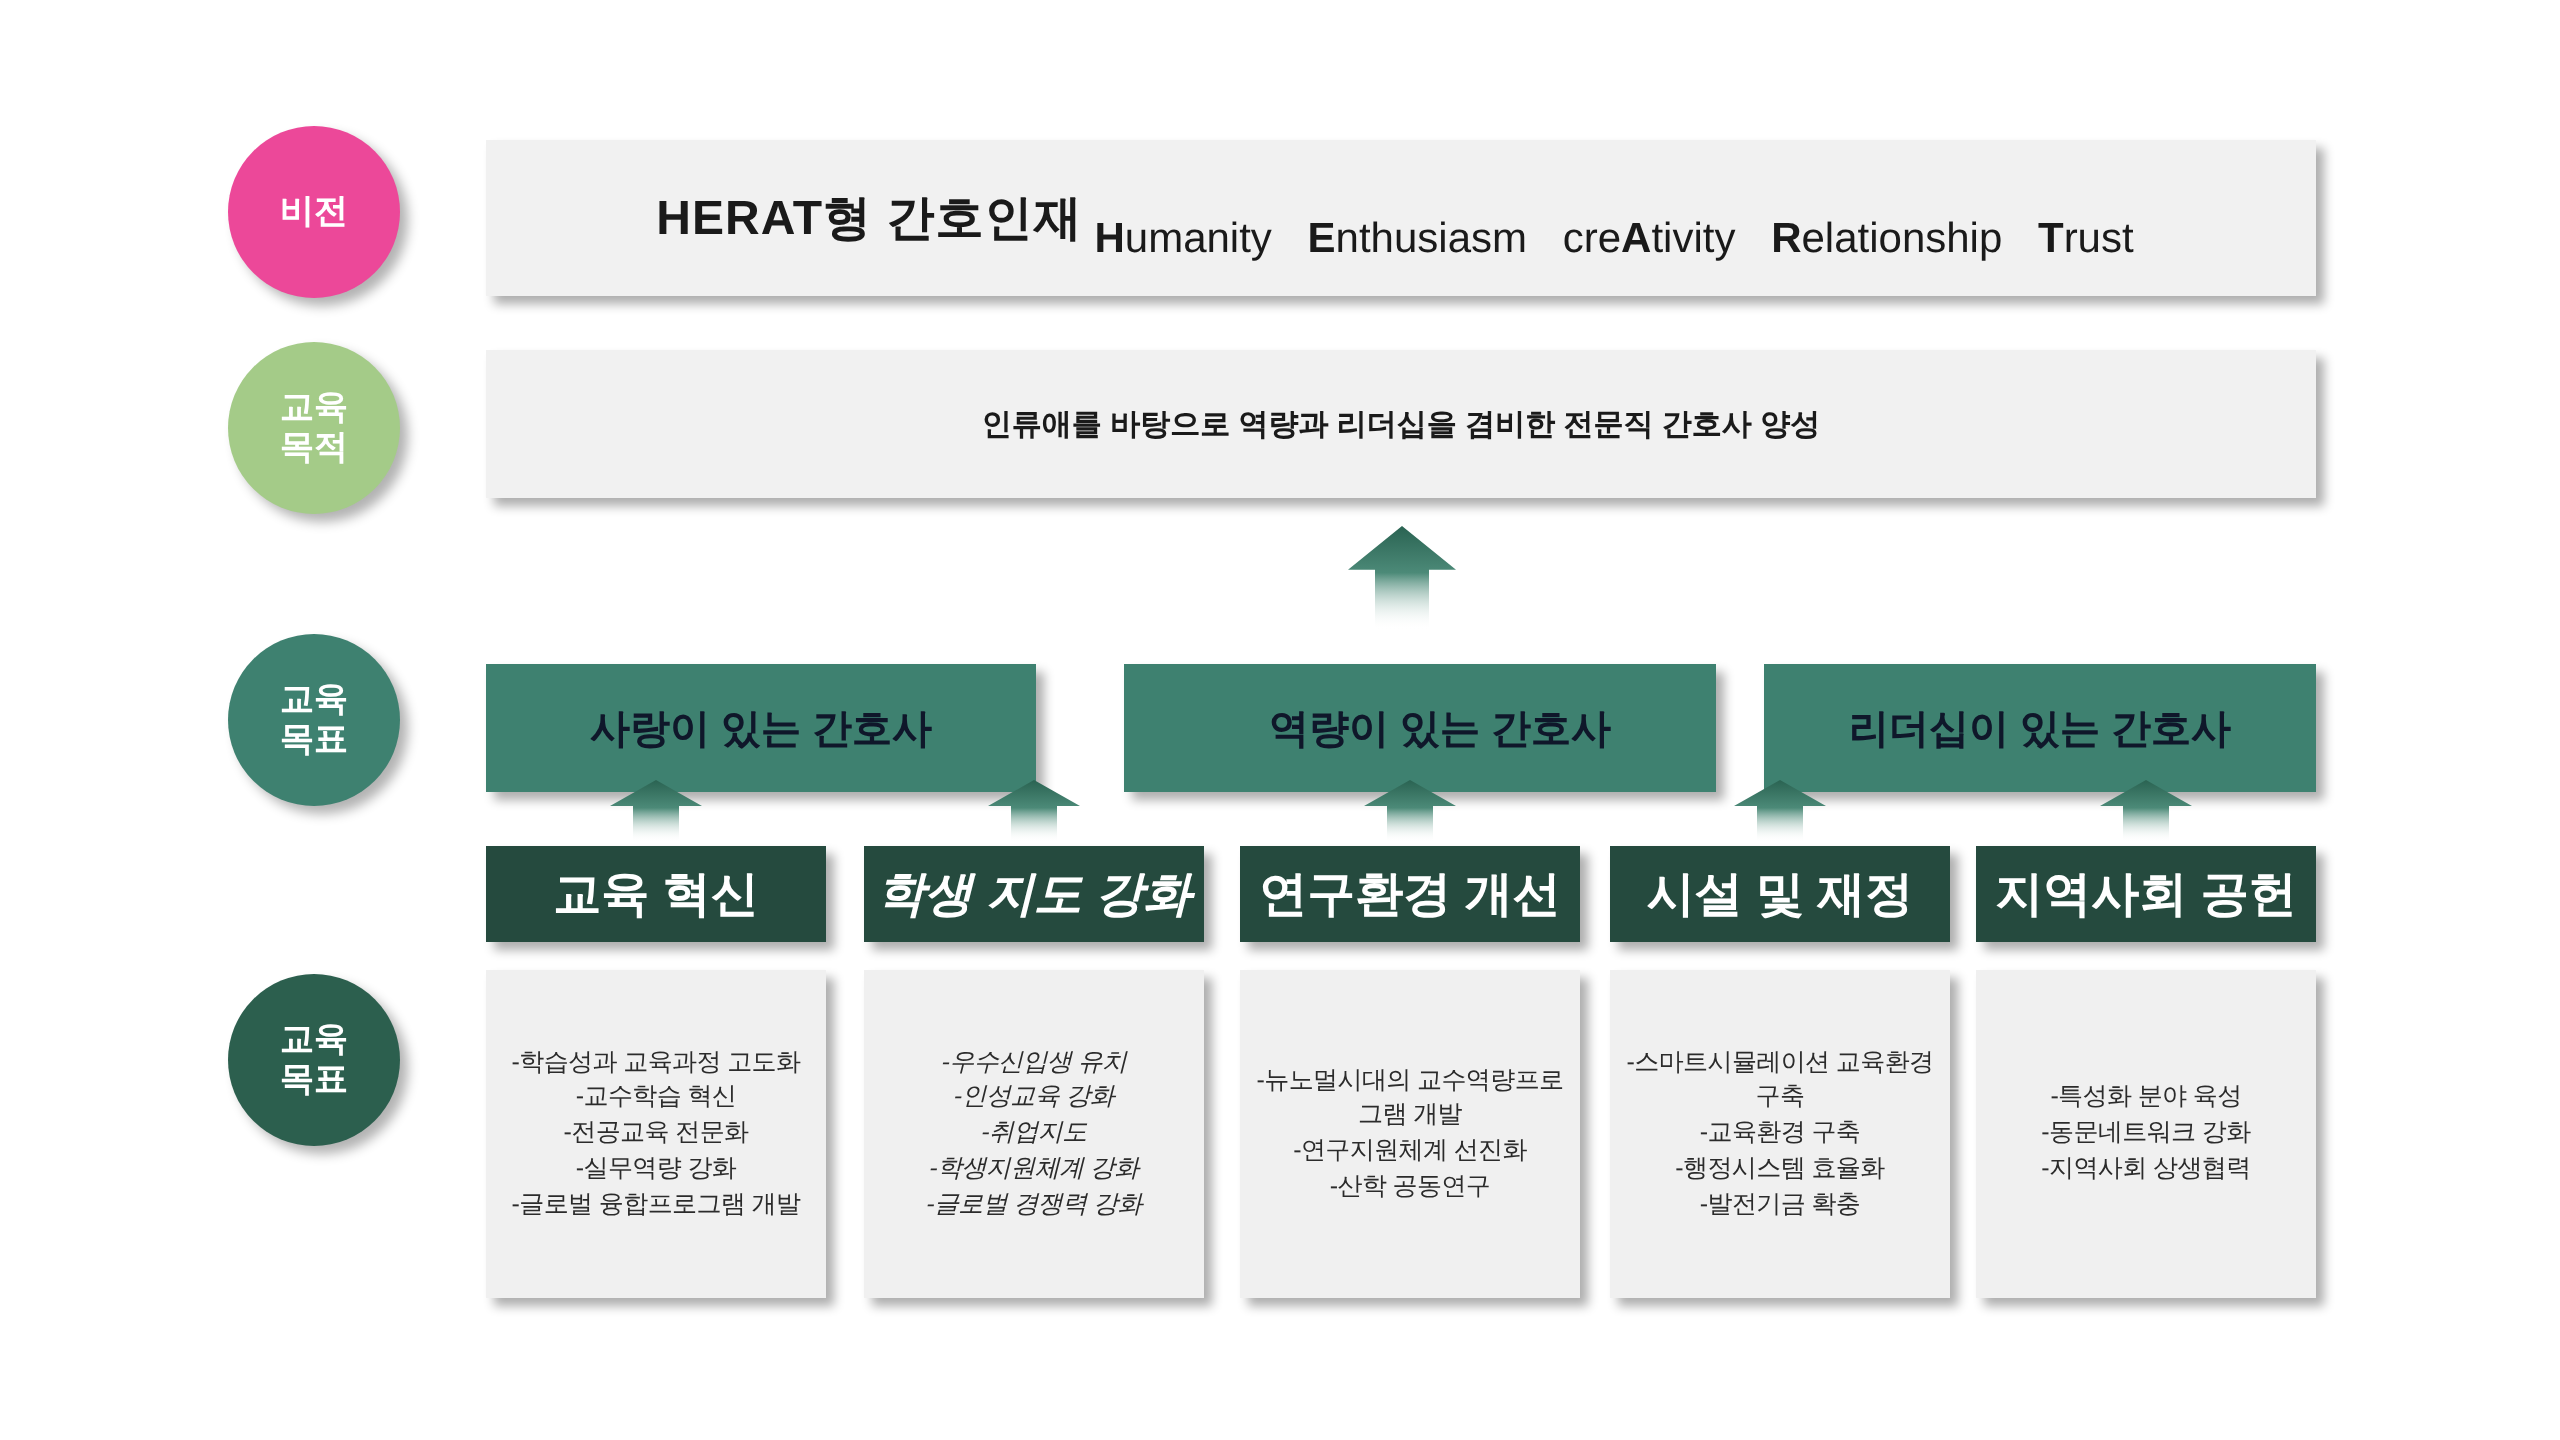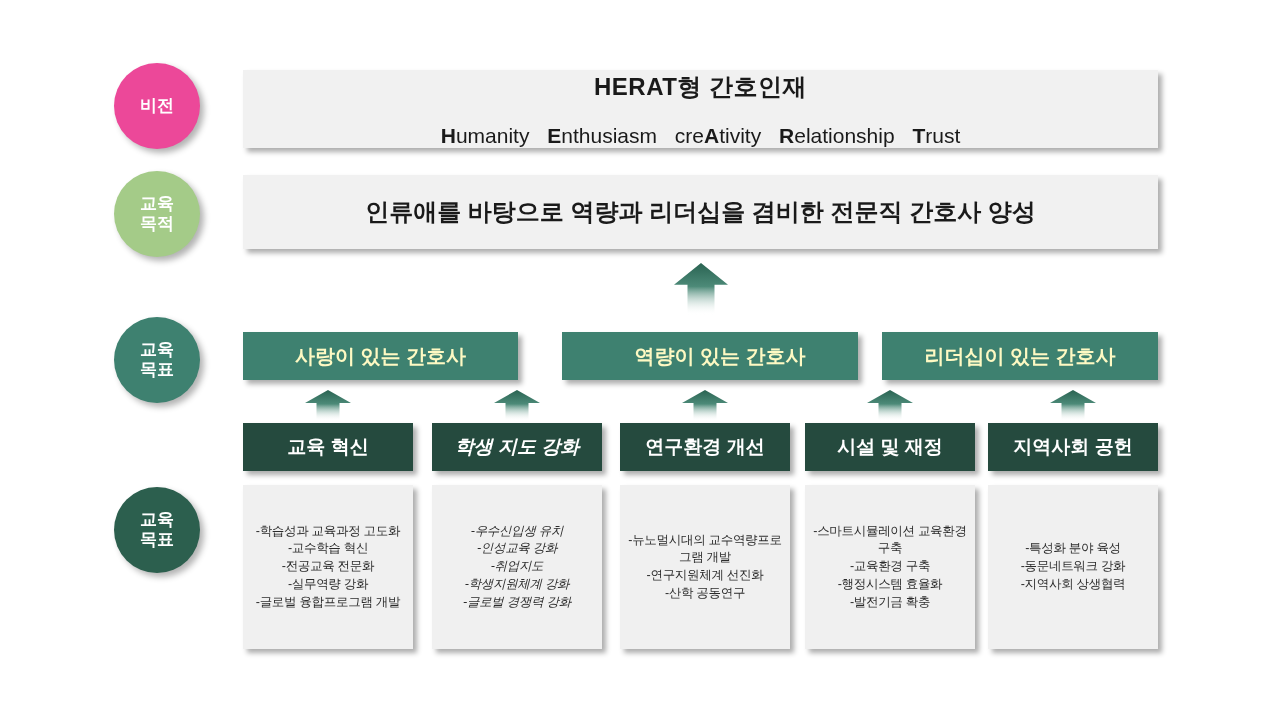--- a/index.html
+++ b/index.html
@@ -15,52 +15,52 @@
     box-shadow:4px 4px 6px rgba(0,0,0,.30);
   }
   .c-vision{top:63px;background:#ec4899;font-family:Liberation Serif, serif;}
   .c-purpose{top:171px;background:#a4cb88;}
   .c-goal{top:317px;background:#3e8170;}
   .c-strategy{top:487px;background:#2c5f4e;}
   
   .panel{
     position:absolute;left:243px;width:915px;background:#f1f1f1;
     box-shadow:4px 4px 5px rgba(0,0,0,.32);
-    display:flex;flex-direction:column;align-items:center;justify-content:center;
+    display:flex;flex-direction:row;align-items:center;justify-content:center;
   }
   .p-vision{top:70px;height:78px;}
   .p-purpose{top:175px;height:74px;}
   .v-title{font-size:24px;font-weight:bold;letter-spacing:.5px;}
   .v-sub{font-size:21px;margin-top:21px;}
   .v-sub .word{margin:0 6px;}
   .v-sub b{font-weight:800;}
-  .p-purpose .purpose-text{font-size:24px;font-weight:bold;}
+  .p-purpose .purpose-text{font-size:15px;font-weight:bold;}
   
   .goal{
-    position:absolute;top:332px;height:48px;background:#3e8170;
+    position:absolute;top:332px;height:64px;background:#3e8170;
     display:flex;align-items:center;justify-content:center;
-    color:#fef9c3;font-size:20px;font-weight:bold;
+    color:#0f172a;font-size:20px;font-weight:bold;
     box-shadow:4px 4px 5px rgba(0,0,0,.32);
   }
   .g1{left:243px;width:275px;}
   .g2{left:562px;width:276px;padding-left:20px;}
   .g3{left:882px;width:276px;}
   
   .big-arrow{position:absolute;left:674px;top:263px;width:54px;height:52px;}
   
   .col{
     position:absolute;top:390px;width:170px;
     display:flex;flex-direction:column;align-items:center;
   }
   .col-1{left:243px;} .col-2{left:432px;font-style:italic;} .col-3{left:620px;} .col-4{left:805px;} .col-5{left:988px;}
   .small-arrow{width:46px;height:31px;display:block;}
   .s-title{
     width:100%;height:48px;margin-top:2px;background:#254a3e;
     display:flex;align-items:center;justify-content:center;
-    color:#fff;font-size:19px;font-weight:bold;
+    color:#fff;font-size:24px;font-weight:bold;
     box-shadow:4px 4px 5px rgba(0,0,0,.32);box-sizing:border-box;
   }
   .s-list{
     width:100%;height:164px;margin-top:14px;background:#f0f0f0;
     display:flex;flex-direction:column;align-items:center;justify-content:center;
     box-shadow:4px 4px 5px rgba(0,0,0,.32);box-sizing:border-box;padding:4px 3px;
   }
   .list-line{font-size:12.5px;line-height:1.42;text-align:center;color:#2b2b2b;letter-spacing:-0.3px;}
   .hidden-defs{position:absolute;width:0;height:0;}
 </style>

